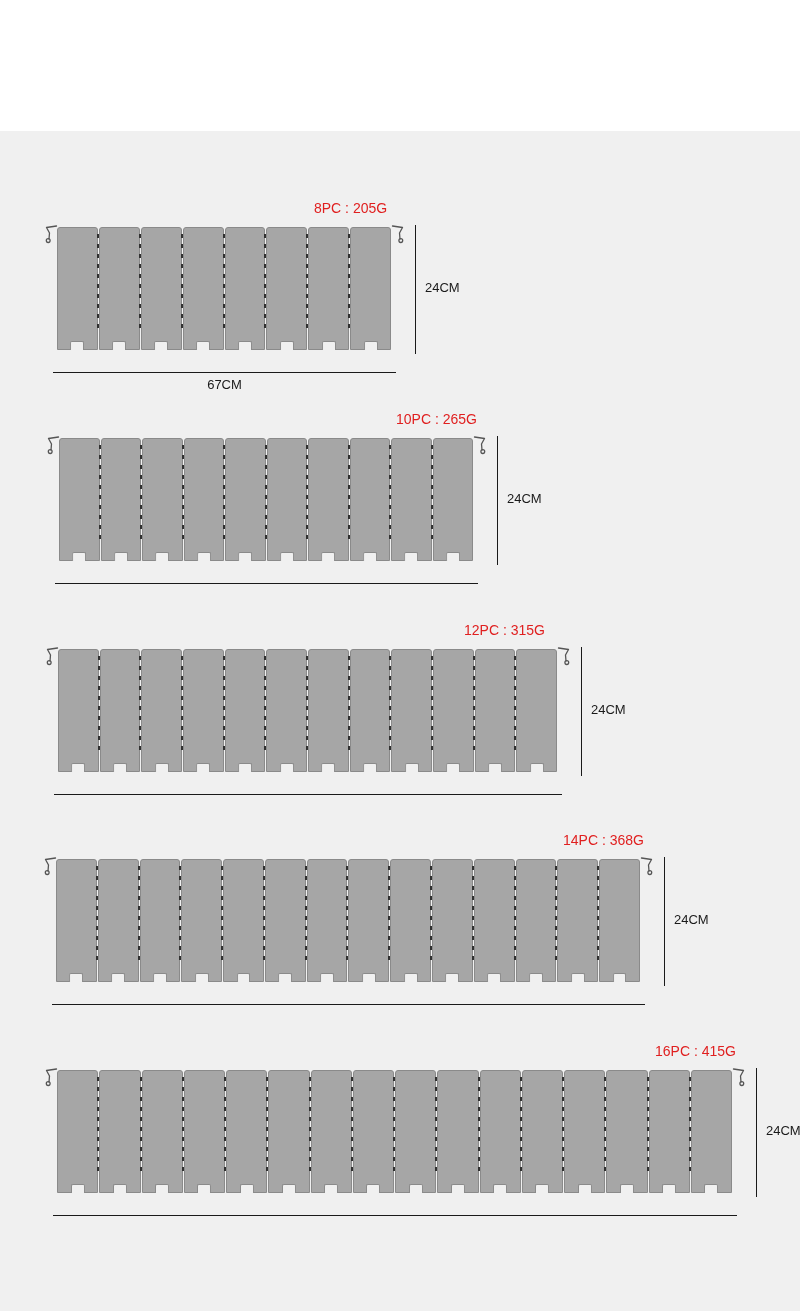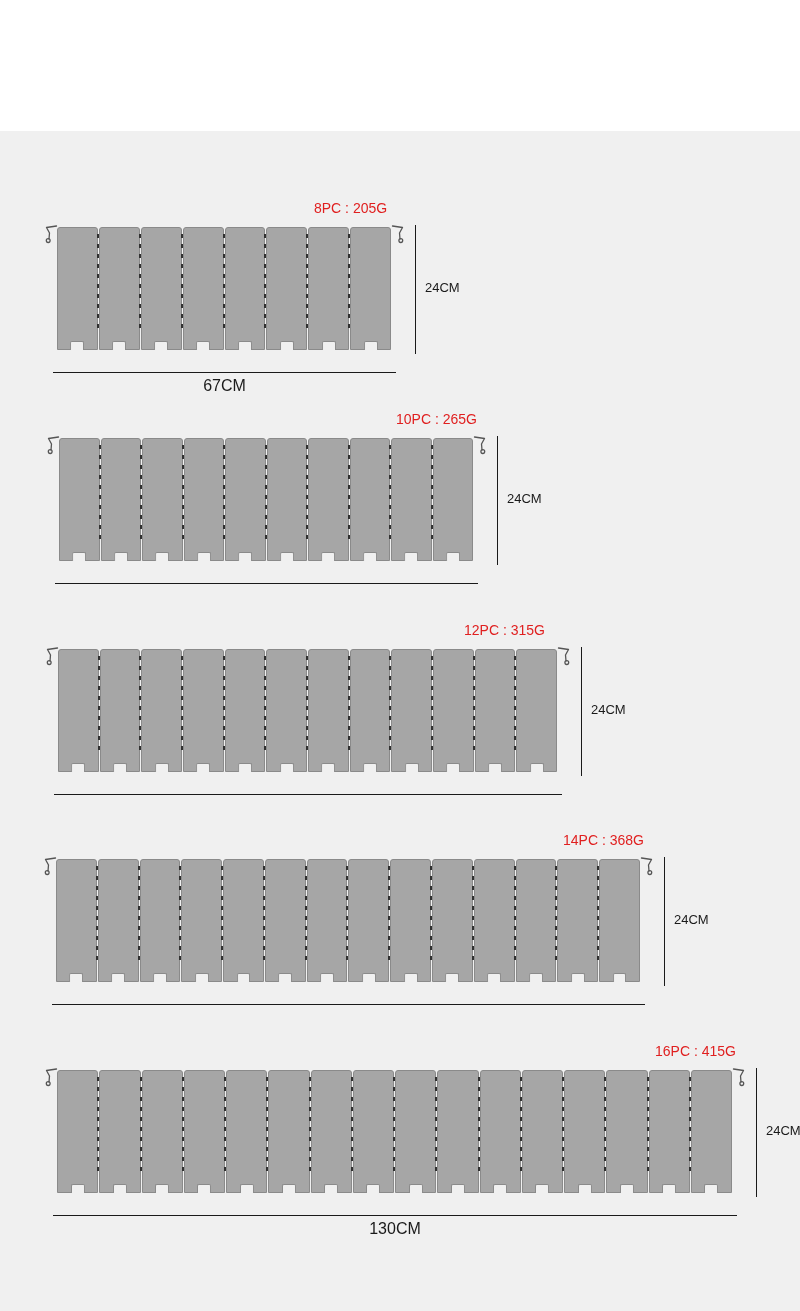--- a/index.html
+++ b/index.html
@@ -143,21 +143,21 @@
   }
 
   
   .h-dim {
     position: absolute;
     height: 1px;
     background: #1a1a1a;
   }
   .h-dim-label {
     position: absolute;
-    font-size: 16px;
+    font-size: 13px;
     color: #1a1a1a;
     text-align: center;
     white-space: nowrap;
     font-family: "Liberation Sans", "DejaVu Sans", sans-serif;
   }
 </style>
 </head>
 <body>
 
 <div class="page">
@@ -513,17 +513,16 @@
       <g transform="scale(-1,1) translate(-18,0)" fill="none" stroke="#555555" stroke-width="1.3" stroke-linecap="round" stroke-linejoin="round">
         <path d="M14.5 2 L4.5 3.5 L7.5 9 L7 15"></path>
         <circle cx="6.2" cy="16.6" r="1.9"></circle>
       </g>
     </svg>
           </div>
         </div>
         <div class="v-dim" style="left: 756px; top: 937px; height: 129px;"></div>
         <div class="v-dim-label" style="left: 766px; top: 991.5px;">24CM</div>
         <div class="h-dim" style="left: 53px; top: 1084px; width: 684px;"></div>
-        <div class="h-dim-label" style="left: 53px; top: 1089px; width: 684px;">130CM</div>
       </div>
     </div>
 
 </div>
 
 </body></html>

